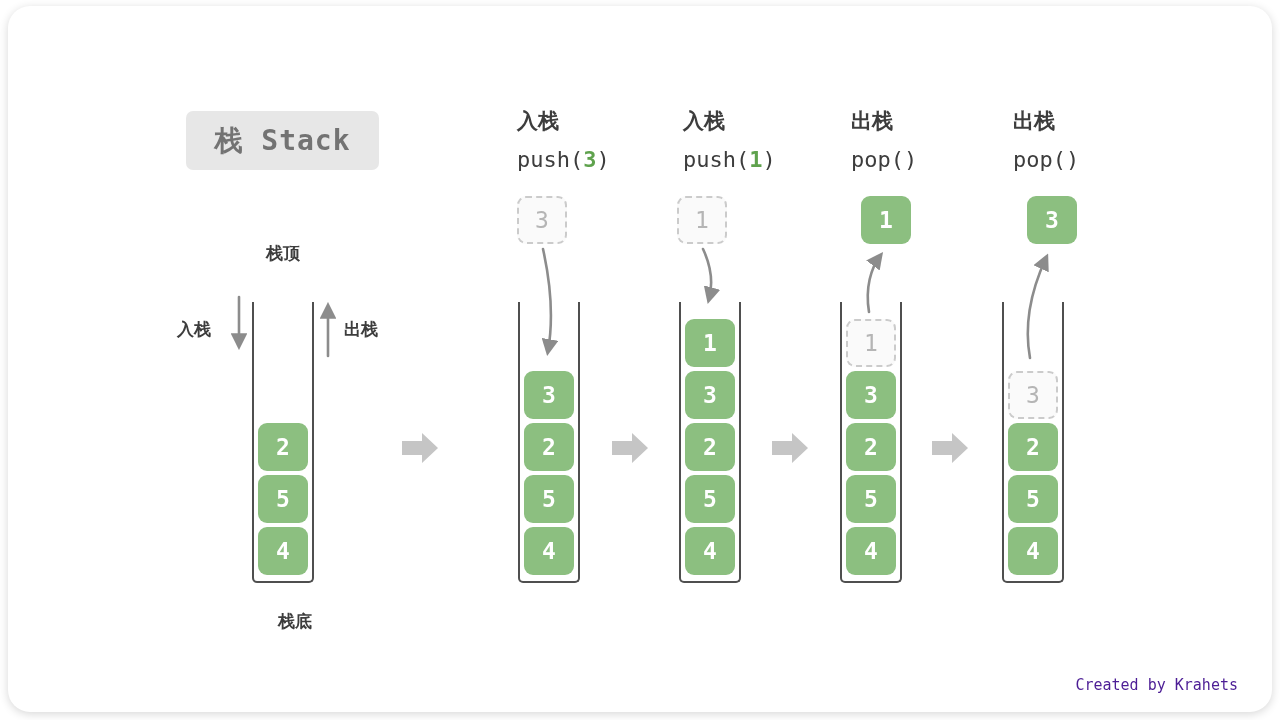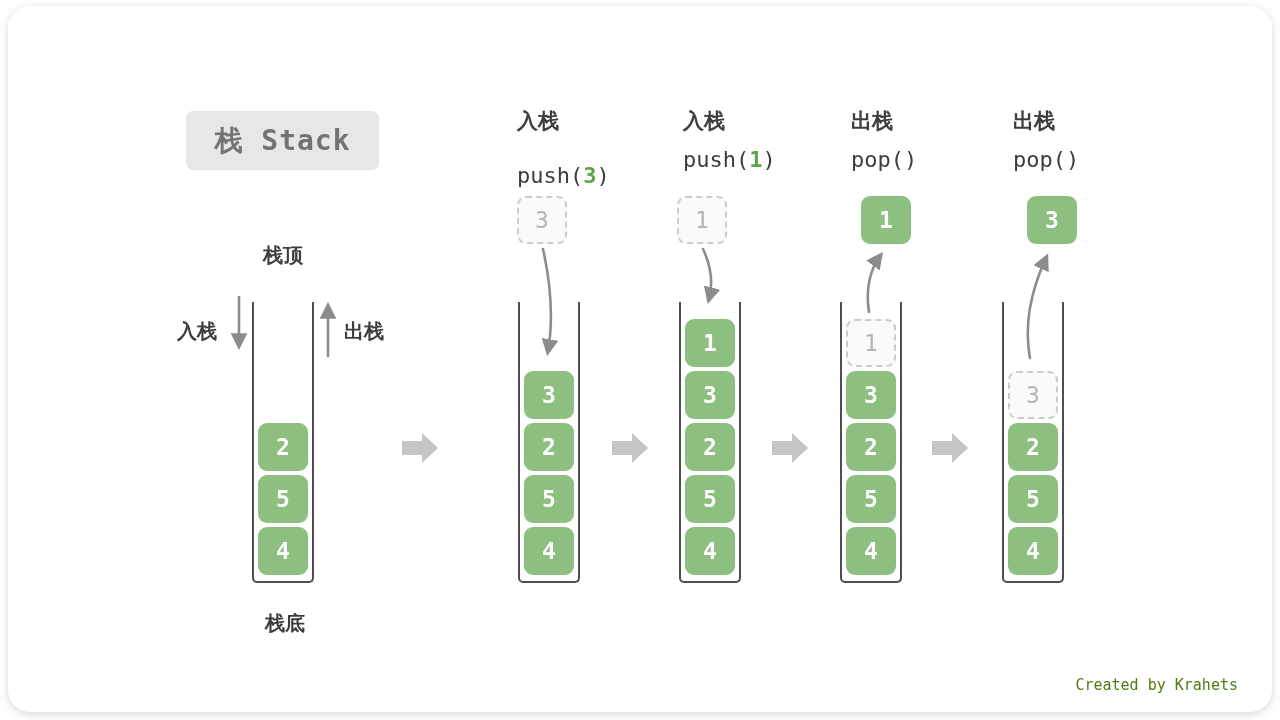--- a/index.html
+++ b/index.html
@@ -8,59 +8,59 @@
     border-radius:22px;box-shadow:0 2px 10px rgba(0,0,0,0.16);}
   .abs{position:absolute;}
 
   
   .title-box{left:186px;top:111px;width:193px;height:59px;background:#e7e7e7;border-radius:7px;
     display:flex;align-items:center;justify-content:center;}
   .title-text{font-family:"DejaVu Sans Mono", monospace;font-size:28px;font-weight:700;
     color:#737373;letter-spacing:1px;}
 
   
-  .cjk{font-size:20px;font-weight:700;color:#3d3d3d;line-height:1;}
+  .cjk{font-size:17px;font-weight:700;color:#3d3d3d;line-height:1;}
   .center{display:flex;align-items:center;justify-content:center;}
 
   
   .step-op{font-size:21px;font-weight:700;color:#3d3d3d;}
   .step-call{font-family:"DejaVu Sans Mono", monospace;font-size:22px;color:#3d3d3d;}
   .step-call .arg{color:#5fa24d;font-weight:700;}
 
   
   .walls{width:62px;height:281px;box-sizing:border-box;border-left:2px solid #4f4f4f;
     border-right:2px solid #4f4f4f;border-bottom:2px solid #4f4f4f;
     border-bottom-left-radius:5px;border-bottom-right-radius:5px;top:302px;}
 
   
   .cell{width:50px;height:48px;border-radius:9px;background:#8cbf80;color:#fff;
     font-family:"DejaVu Sans Mono", monospace;font-size:23px;font-weight:700;
     display:flex;align-items:center;justify-content:center;box-sizing:border-box;}
   .cell.ghost{background:#fafafa;border:2px dashed #cbcbcb;color:#b5b5b5;font-weight:400;}
 
-  .footer{font-family:"DejaVu Sans Mono", monospace;font-size:15px;color:#4d7c0f;}
+  .footer{font-family:"DejaVu Sans Mono", monospace;font-size:15px;color:#4c1d95;}
   svg.overlay{position:absolute;left:0;top:0;pointer-events:none;}
 </style>
 </head>
 <body>
 
 <div class="card"></div>
 
 <div class="abs title-box">
   <span class="title-text">栈 Stack</span>
 </div>
 
 <div class="abs cjk center" style="left:250px;top:245px;width:66px;">栈顶</div>
-<div class="abs cjk center" style="left:252px;top:613px;width:66px;">栈底</div>
+<div class="abs cjk center" style="left:262px;top:613px;width:66px;">栈底</div>
 <div class="abs cjk" style="left:177px;top:321px;">入栈</div>
 <div class="abs cjk" style="left:344px;top:321px;">出栈</div>
 
 <div class="abs" style="left:517px;top:107px;">
   <div class="step-op">入栈</div>
-  <div class="step-call" style="margin-top:28px;"><span>push(</span><span class="arg">3</span><span>)</span></div>
+  <div class="step-call" style="margin-top:12px;"><span>push(</span><span class="arg">3</span><span>)</span></div>
 </div>
 <div class="abs" style="left:683px;top:107px;">
   <div class="step-op">入栈</div>
   <div class="step-call" style="margin-top:12px;"><span>push(</span><span class="arg">1</span><span>)</span></div>
 </div>
 <div class="abs" style="left:851px;top:107px;">
   <div class="step-op">出栈</div>
   <div class="step-call" style="margin-top:12px;"><span>pop(</span><span class="arg"></span><span>)</span></div>
 </div>
 <div class="abs" style="left:1013px;top:107px;">

